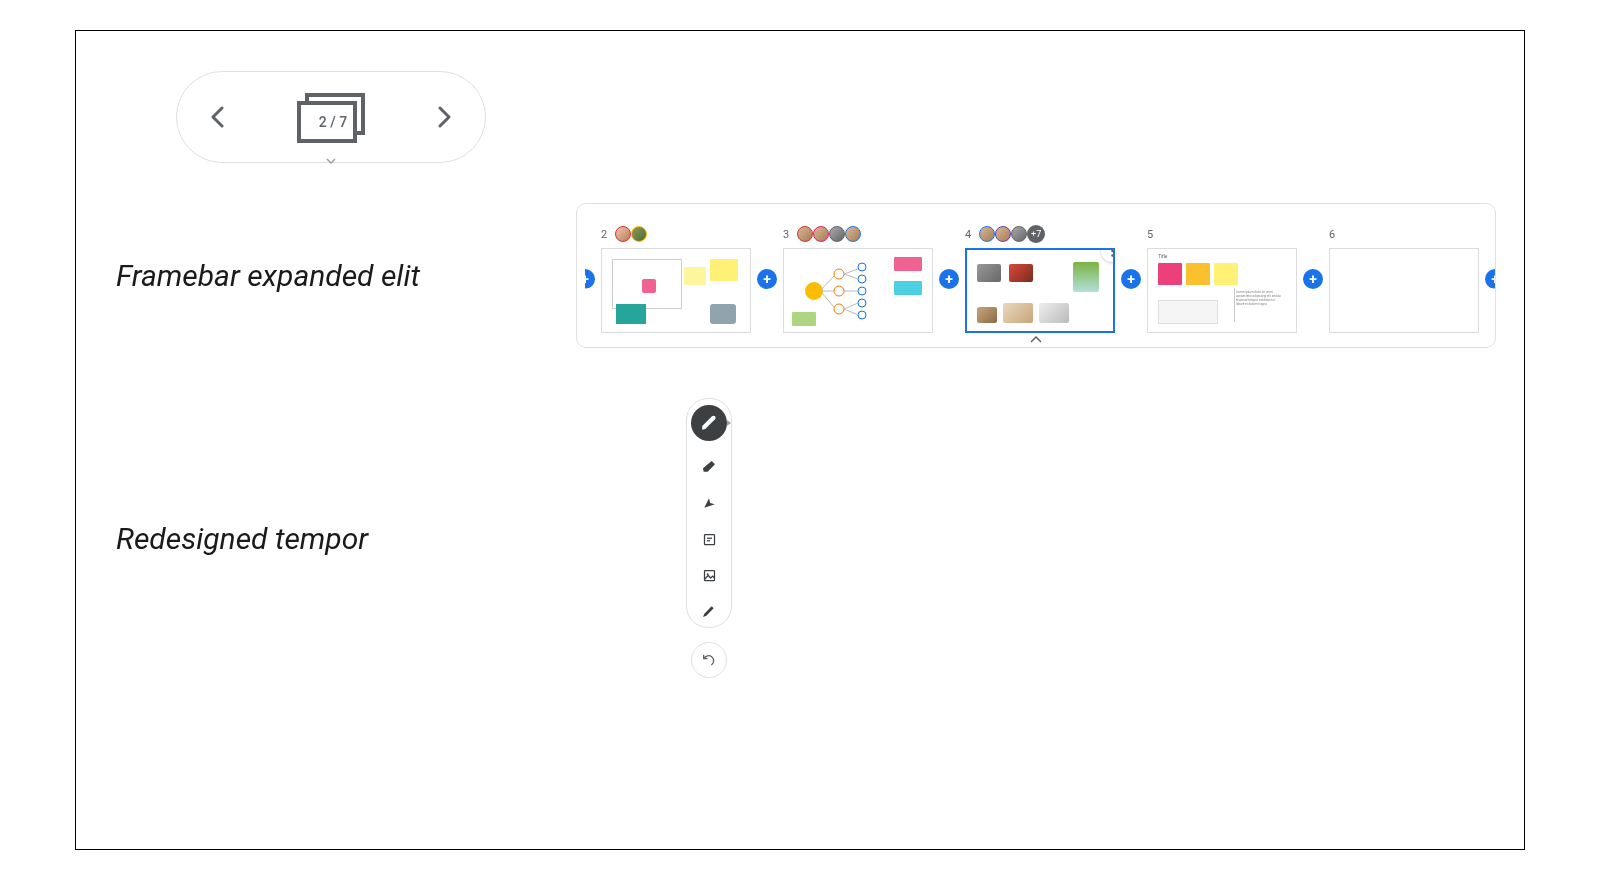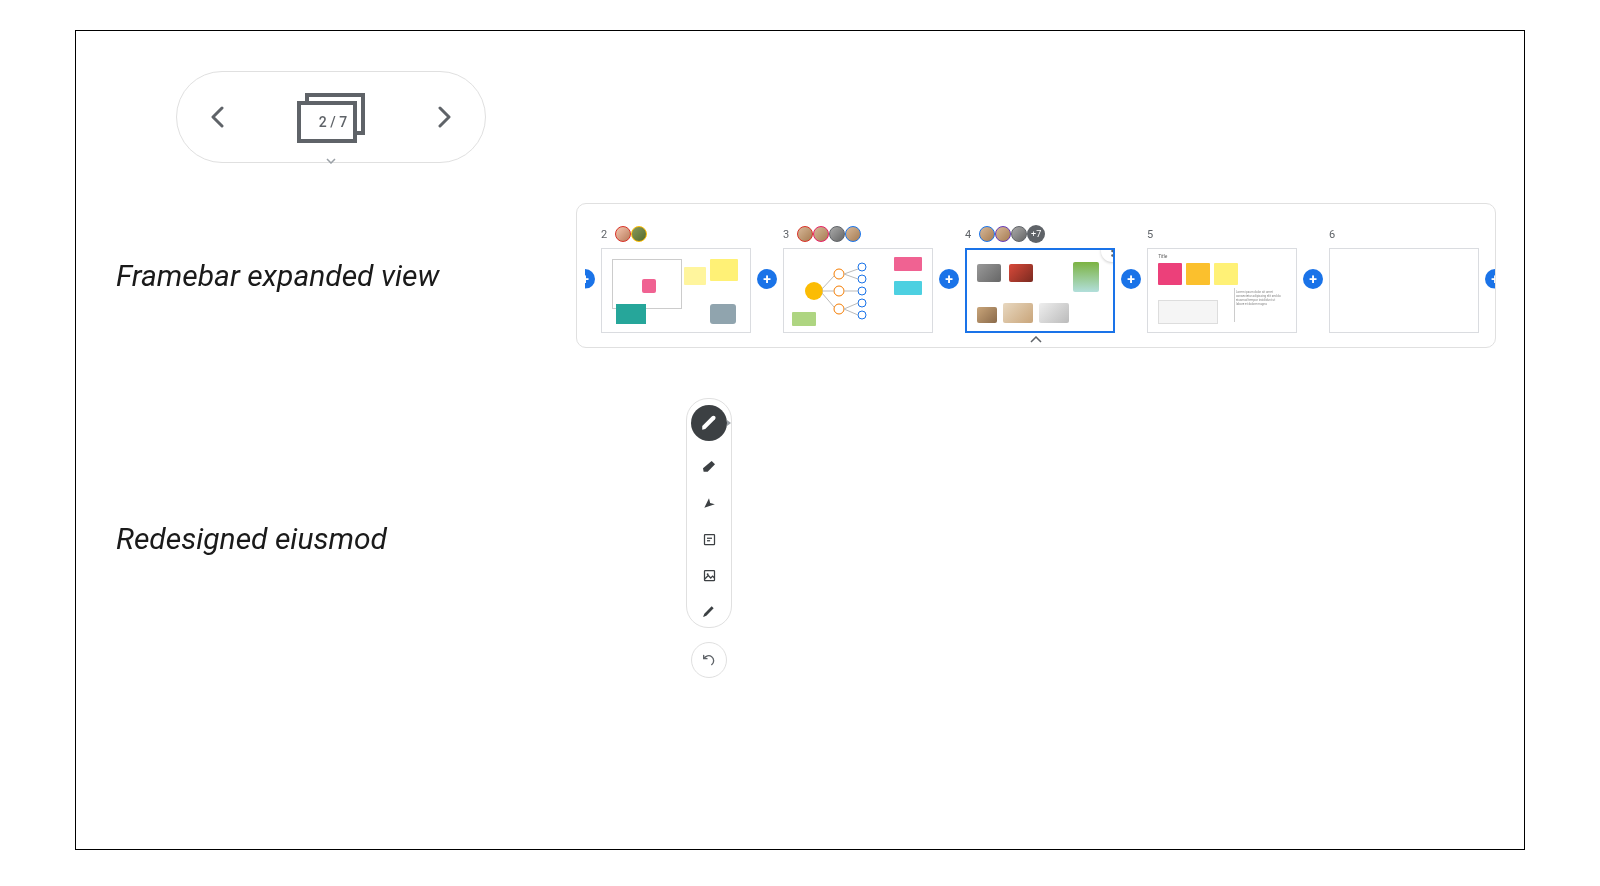--- a/index.html
+++ b/index.html
@@ -233,21 +233,21 @@
       </div>
       <div class="pill-expand">
         <svg width="10" height="6" viewBox="0 0 10 6">
             <path d="M1 1 L5 5 L9 1" stroke="#9aa0a6" stroke-width="1.5" fill="none"></path>
           </svg>
       </div>
     </div>
   </div>
 
   <div class="row" style="margin-bottom:50px;">
-    <div class="row-label">Framebar expanded view</div>
+    <div class="row-label">Framebar expanded elit</div>
 
     <div class="expanded-bar">
       <div class="add-btn half-left">+</div>
 
       <div class="slide-item">
         <div class="slide-top">
           <span class="slide-num">2</span>
           <div class="avatar" style="border-color:#d93025;background:linear-gradient(135deg,#f4c7b0,#b87a5a);"></div>
           <div class="avatar" style="border-color:#fbbc04;background:linear-gradient(135deg,#8a9a5b,#556b2f);"></div>
         </div>
@@ -348,21 +348,21 @@
 
       <div class="collapse-chev">
         <svg width="12" height="7" viewBox="0 0 12 7">
             <path d="M1 6 L6 1 L11 6" stroke="#5f6368" stroke-width="1.5" fill="none"></path>
           </svg>
       </div>
     </div>
   </div>
 
   <div class="row" style="align-items:center;margin-bottom:0;">
-    <div class="row-label">Redesigned eiusmod</div>
+    <div class="row-label">Redesigned tempor</div>
     <div class="toolbar-wrap">
       <div class="toolbar">
         <div class="tool-btn active">
           <svg width="18" height="18" viewBox="0 0 24 24">
               <path d="M3 21 L7 20 L20 7 C21 6 21 4 20 3 C19 2 17 2 16 3 L3 16 Z" fill="currentColor"></path>
             </svg>
         </div>
         <div class="tool-btn small">
           <svg width="16" height="16" viewBox="0 0 24 24">
               <path d="M16 3 L21 8 L10 19 L4 19 L3 14 Z" fill="currentColor"></path>

